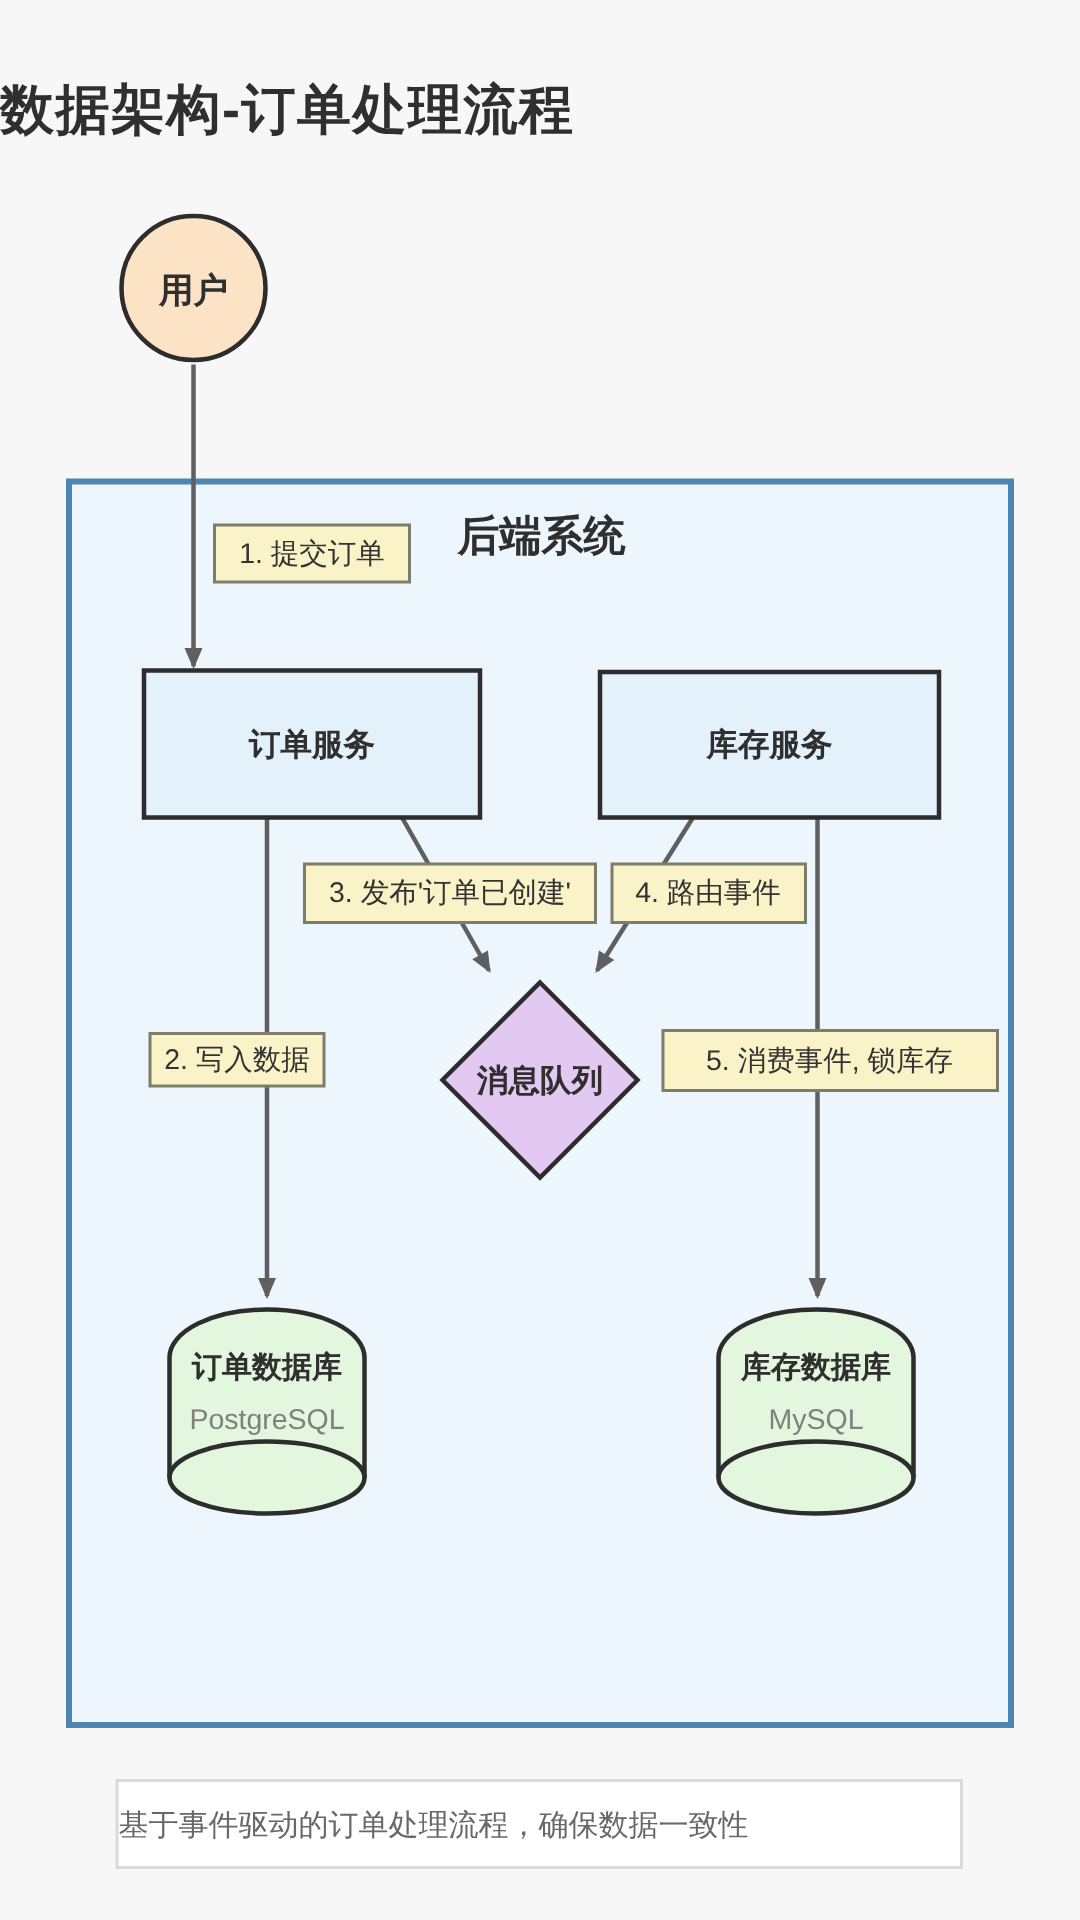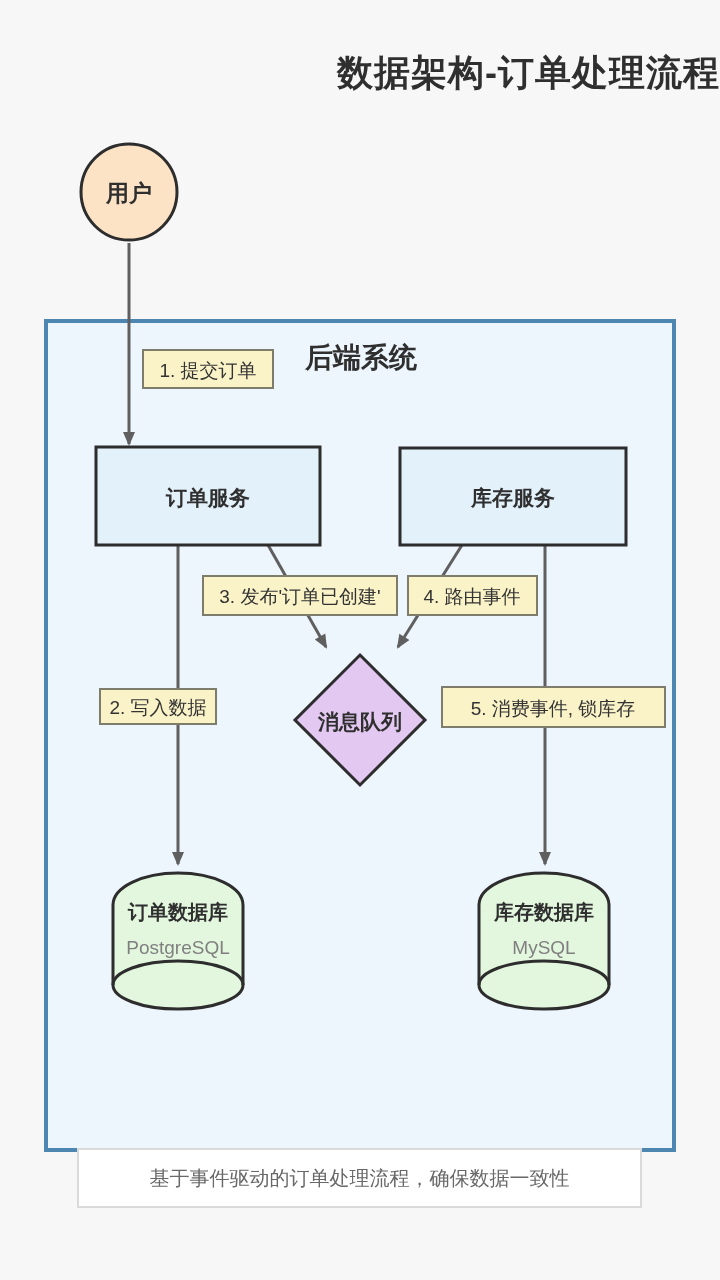--- a/index.html
+++ b/index.html
@@ -1,22 +1,22 @@
 <!DOCTYPE html>
 <html><head>
 <meta charset="utf-8">
 <style>
   html,body{margin:0;padding:0;background:#f7f7f7;}
   .page{position:relative;width:720px;height:1280px;background:#f7f7f7;overflow:hidden;
         font-family:"Liberation Sans",sans-serif;}
-  .title{position:absolute;left:0;top:47px;width:720px;text-align:right;
+  .title{position:absolute;left:0;top:47px;width:720px;text-align:left;
          font-weight:bold;font-size:36px;line-height:52px;letter-spacing:1px;color:#2f2f2f;}
   .diagram{position:absolute;left:0;top:0;}
-  .note{position:absolute;left:77px;top:1148px;width:561px;height:56px;background:#ffffff;
-        border:2px solid #dadada;display:flex;align-items:center;justify-content:center;
+  .note{position:absolute;left:77px;top:1186px;width:561px;height:56px;background:#ffffff;
+        border:2px solid #dadada;display:flex;align-items:center;justify-content:flex-start;
         font-size:20px;color:#686868;}
   
   text{font-family:"Liberation Sans",sans-serif;text-anchor:middle;dominant-baseline:central;}
   .node-label{fill:#2f2f2f;font-weight:bold;font-size:21px;}
   .actor-label{fill:#2f2f2f;font-weight:bold;font-size:23px;}
   .container-label{fill:#2f2f2f;font-weight:bold;font-size:28px;}
   .edge-label{fill:#333333;font-size:19px;}
   .db-name{fill:#2f2f2f;font-weight:bold;font-size:20px;}
   .db-tech{fill:#808080;font-size:19px;}
   .edge{stroke:#5f5f5f;stroke-width:3;fill:none;}

